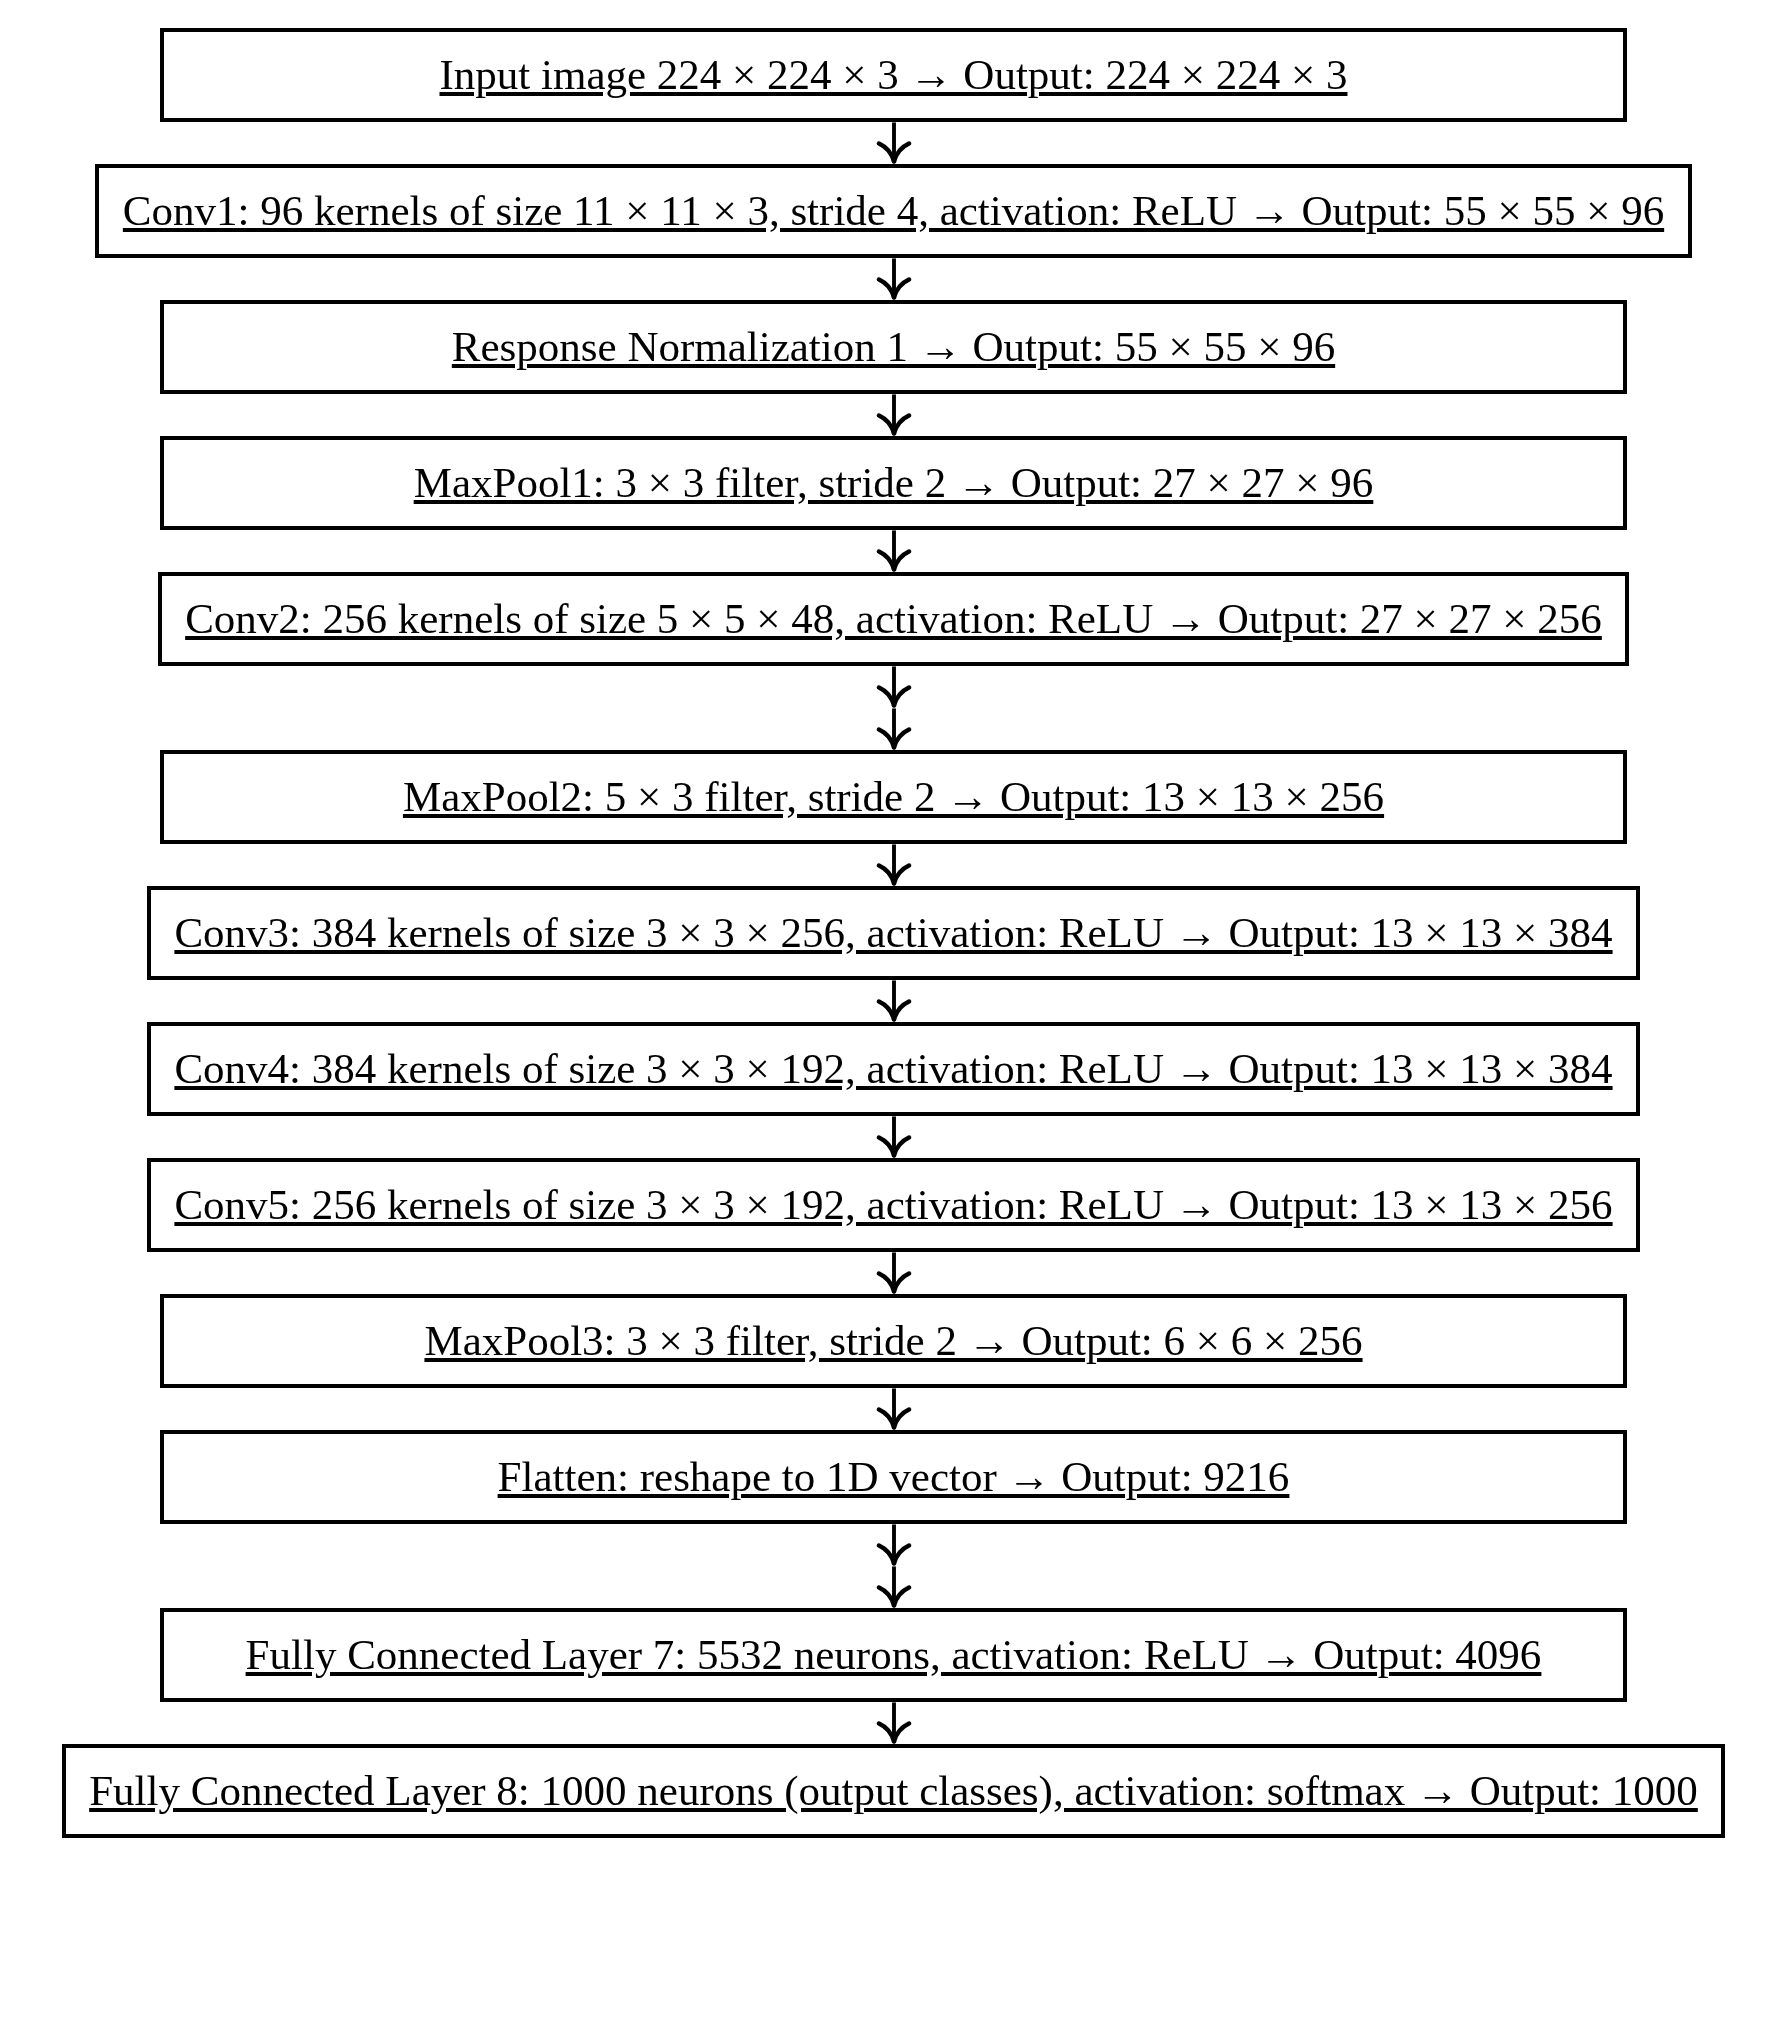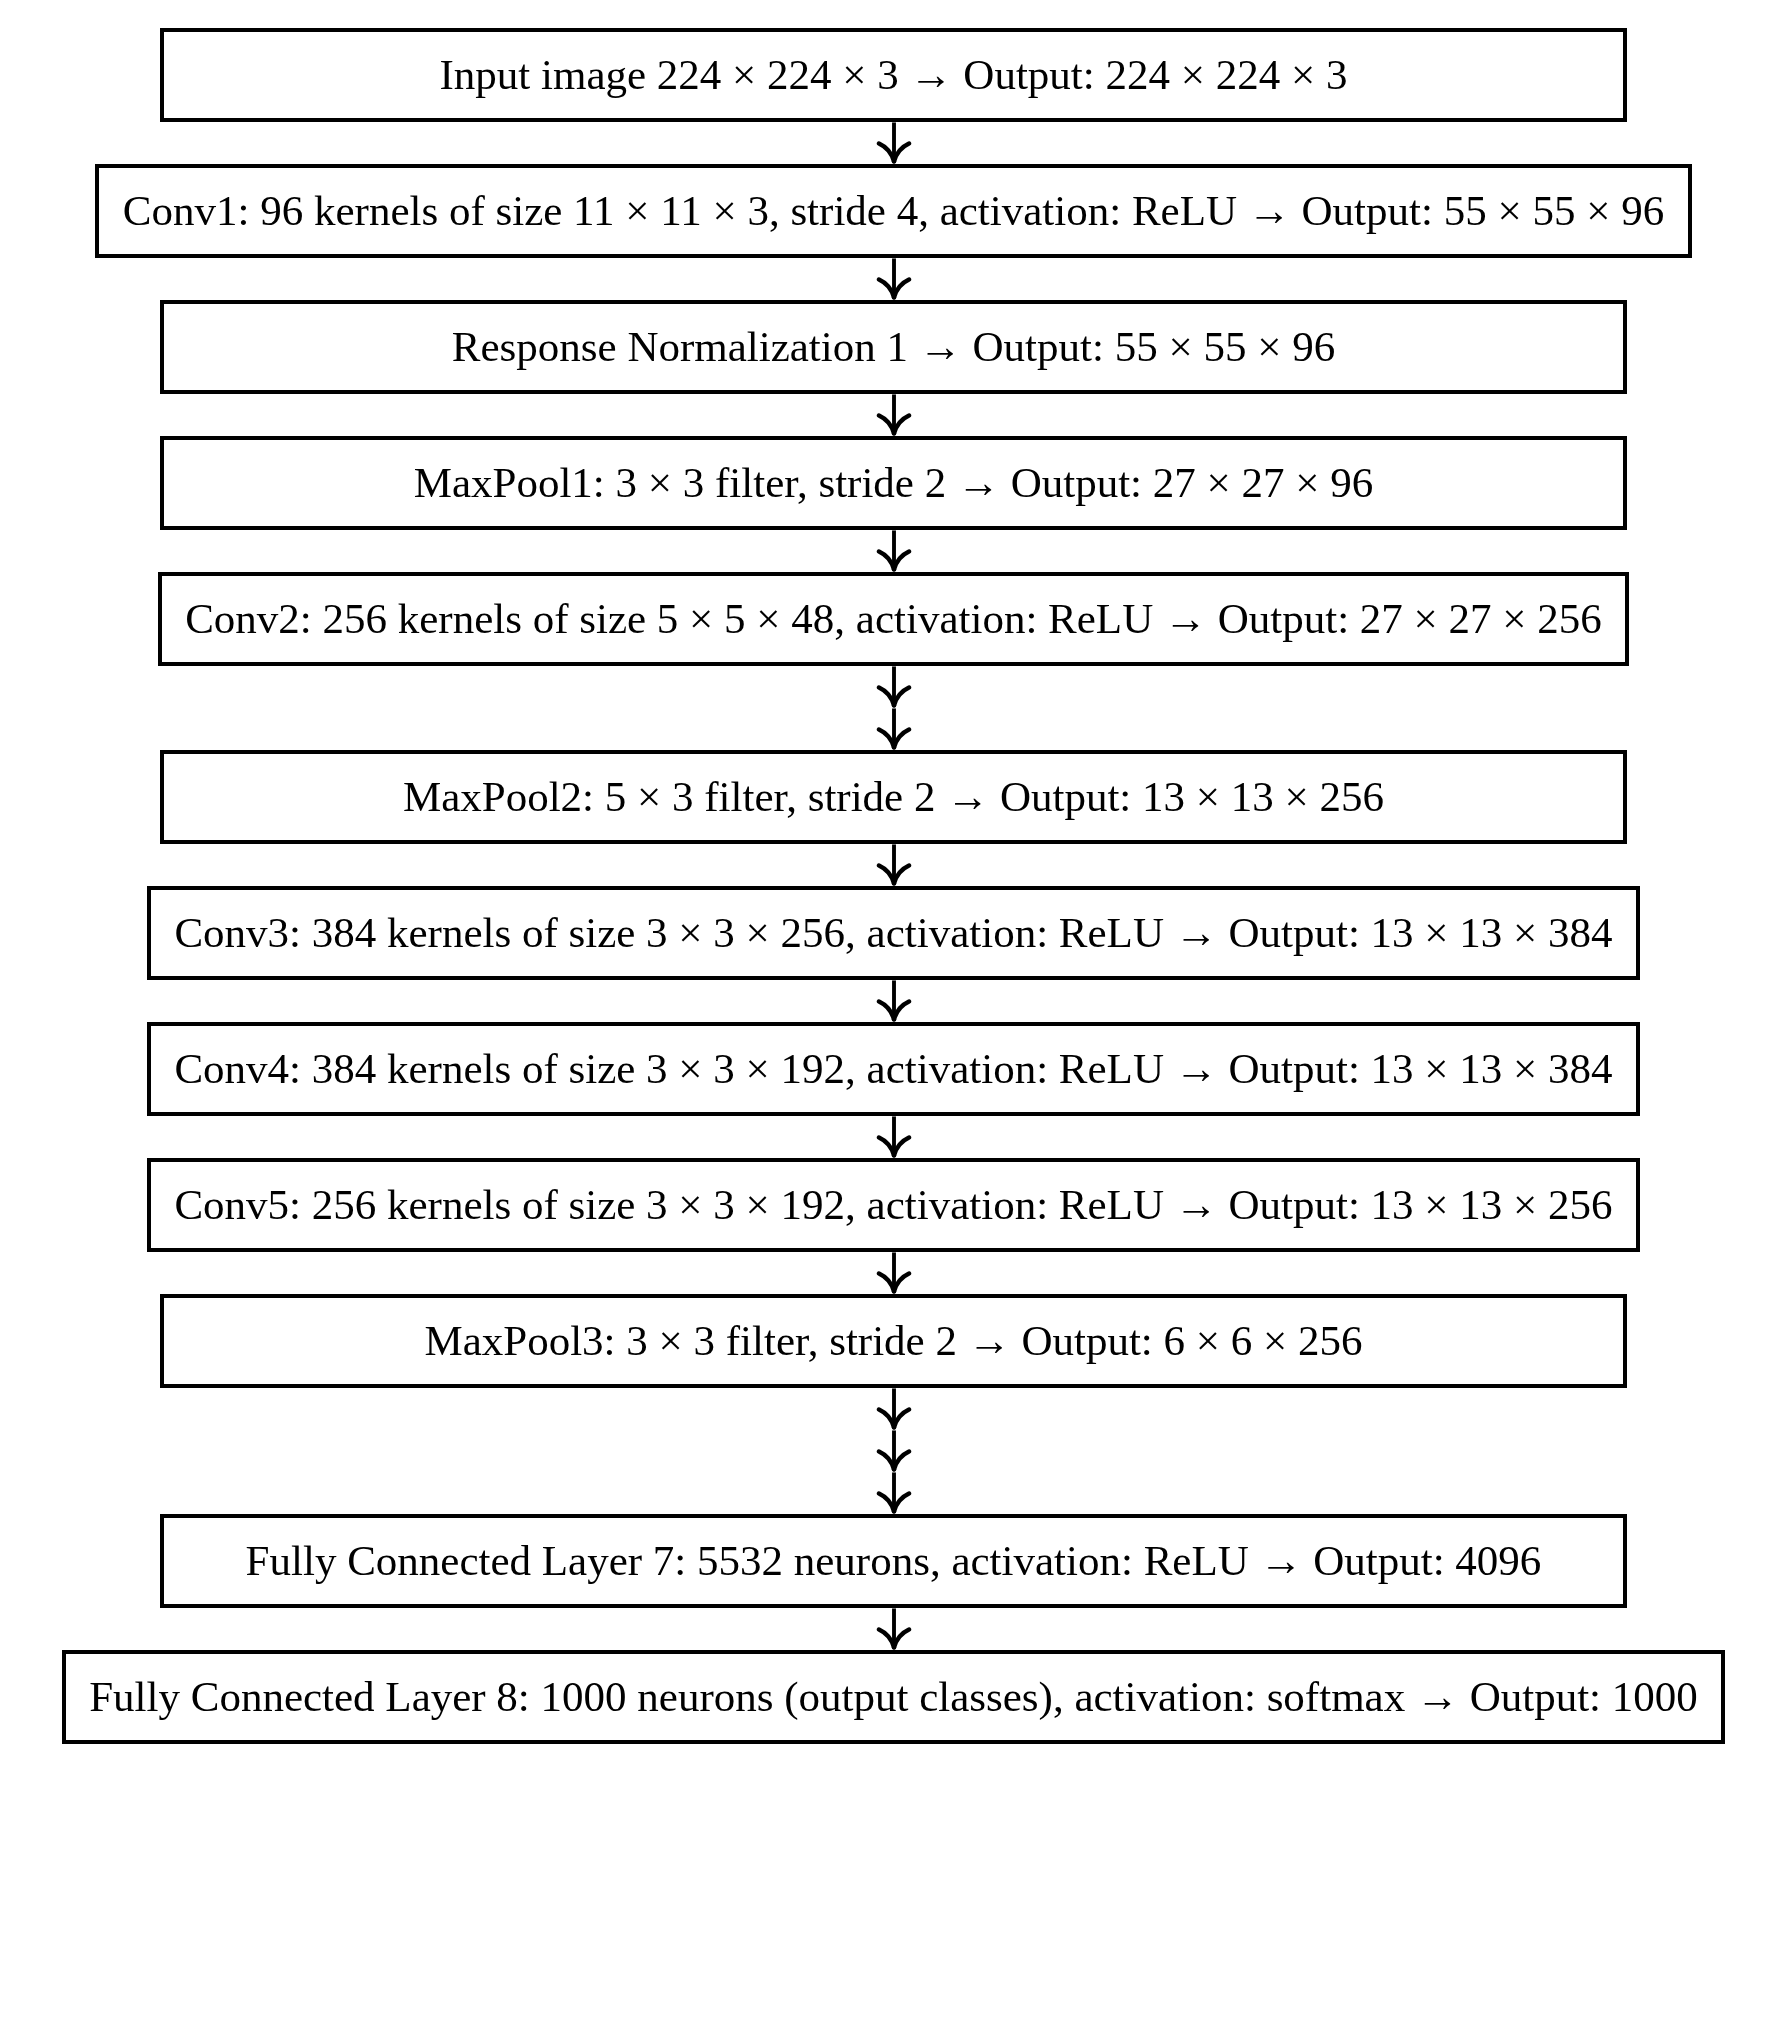--- a/index.html
+++ b/index.html
@@ -13,20 +13,21 @@
     overflow: hidden;
   }
   .diagram {
     box-sizing: border-box;
     width: 1787px;
     height: 2035px;
     padding-top: 27.5px;
     display: flex;
     flex-direction: column;
     align-items: center;
+    text-decoration: underline;
   }
   .node {
     box-sizing: border-box;
     height: 94px;
     min-width: 1467px;
     width: max-content;
     max-width: 1787px;
     border: 4.5px solid #000000;
     background: #ffffff;
     display: flex;
@@ -187,20 +188,23 @@
   </div>
 
   <div class="arrow">
     <svg viewBox="0 0 72 74" xmlns="http://www.w3.org/2000/svg">
       <path class="stroke" d="M36,0 L36,67" stroke-width="7"></path>
       <path class="stroke" d="M9,38 C22,44 31,53 36,70" stroke-width="8" stroke-linecap="round"></path>
       <path class="stroke" d="M63,38 C50,44 41,53 36,70" stroke-width="8" stroke-linecap="round"></path>
     </svg>
   </div>
 
+  <div class="node">
+    <span>Flatten: reshape to 1D vector → Output: 9216</span>
+  </div>
 
   <div class="arrow">
     <svg viewBox="0 0 72 74" xmlns="http://www.w3.org/2000/svg">
       <path class="stroke" d="M36,0 L36,67" stroke-width="7"></path>
       <path class="stroke" d="M9,38 C22,44 31,53 36,70" stroke-width="8" stroke-linecap="round"></path>
       <path class="stroke" d="M63,38 C50,44 41,53 36,70" stroke-width="8" stroke-linecap="round"></path>
     </svg>
   </div>
 
 

